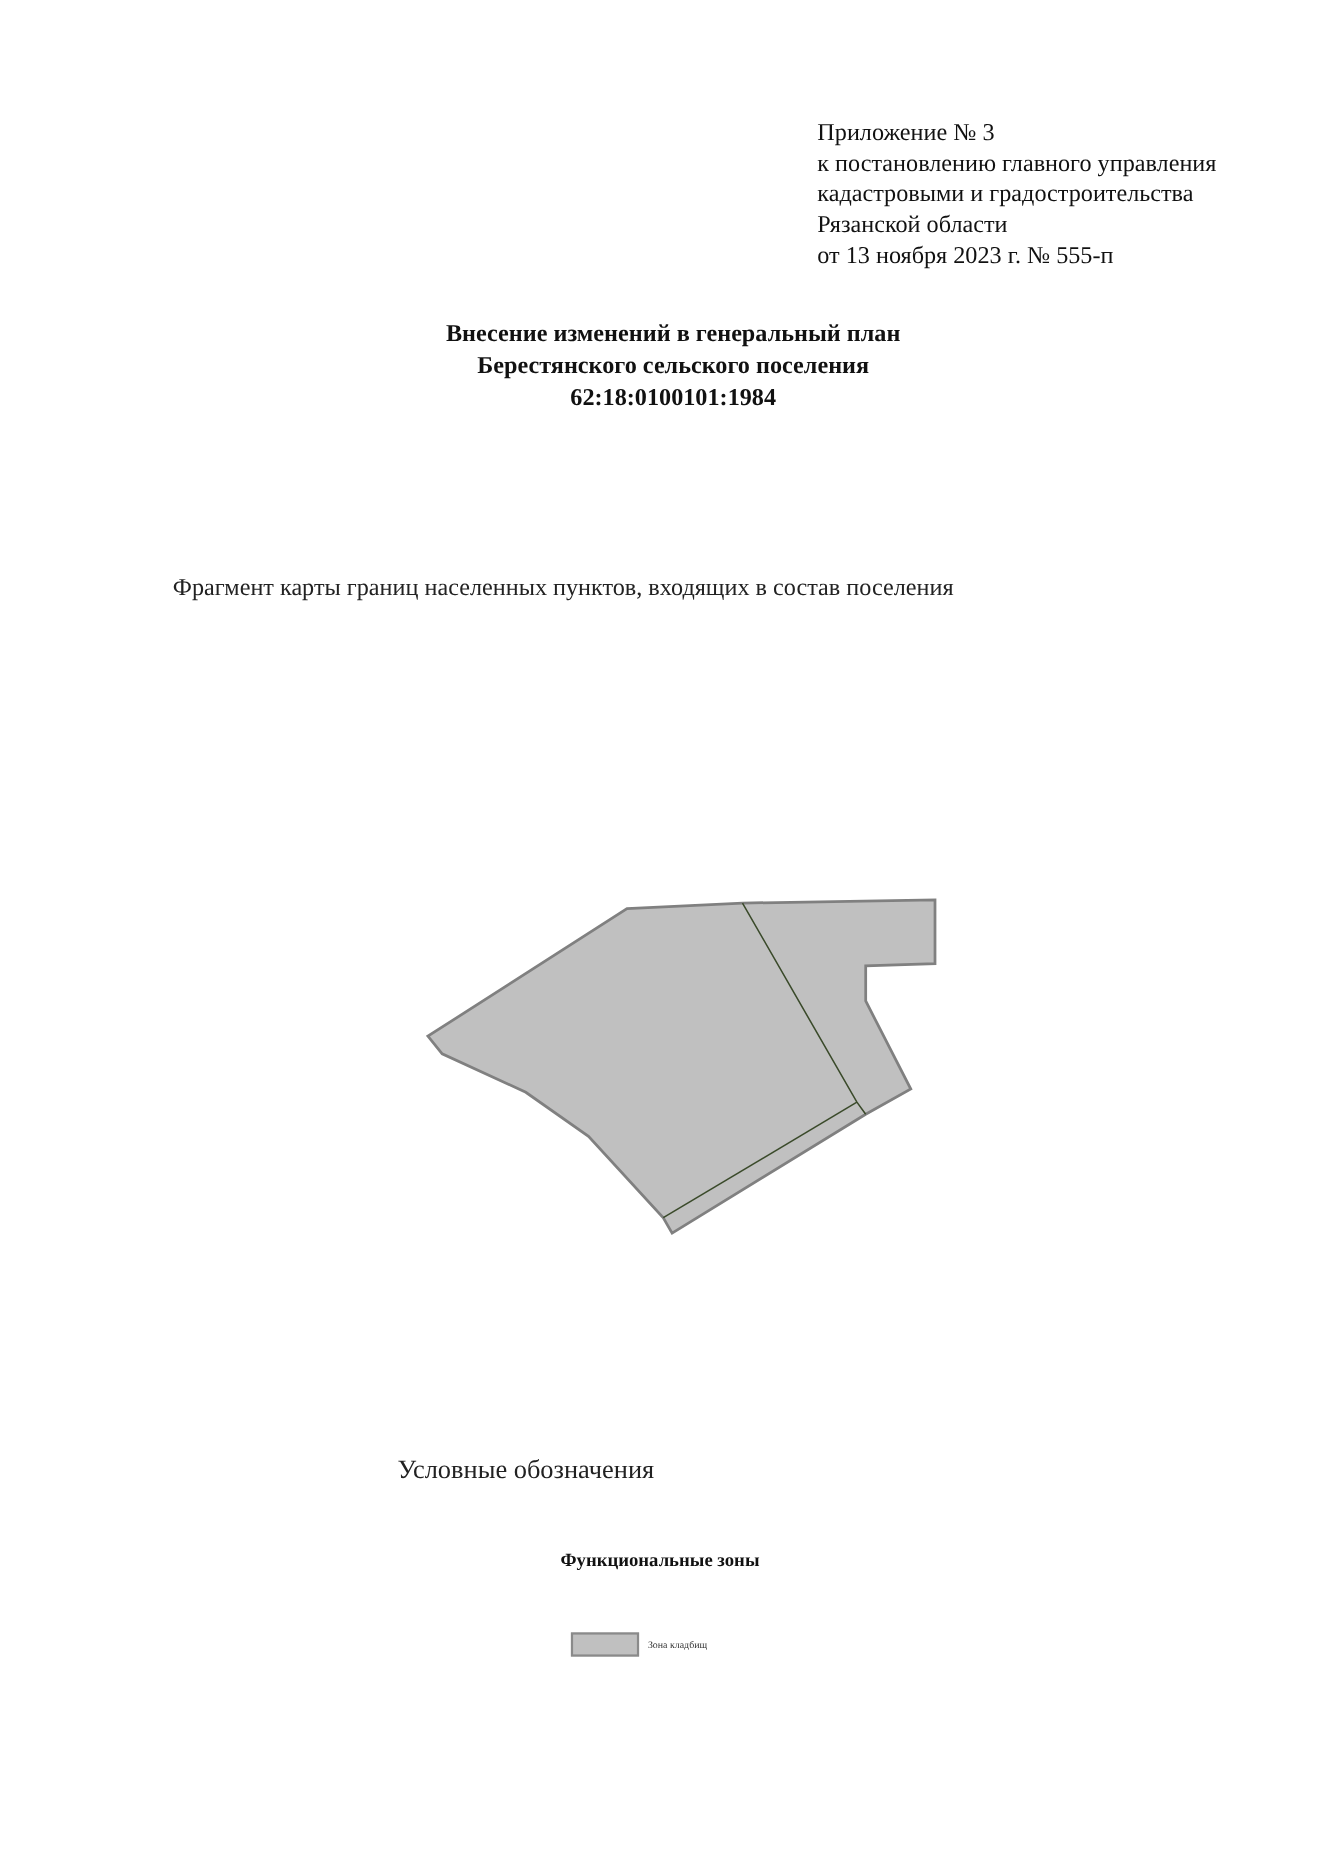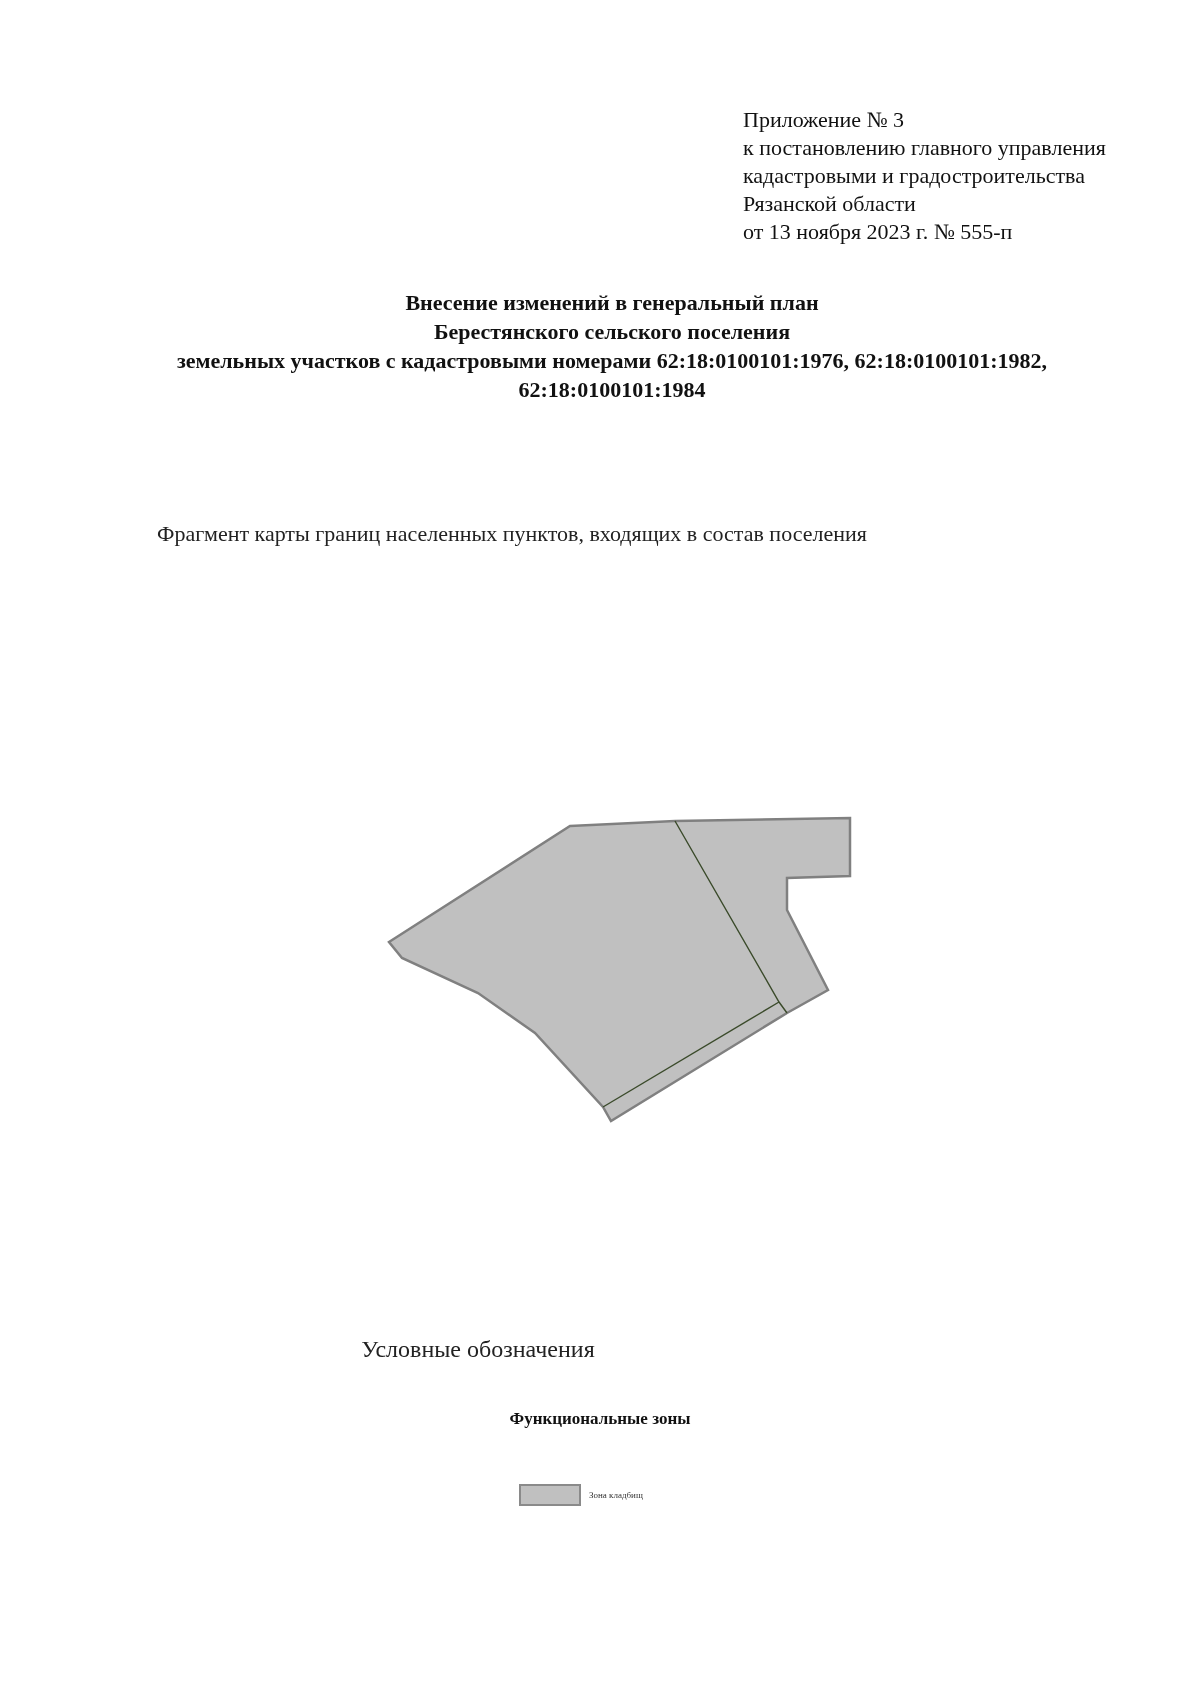--- a/index.html
+++ b/index.html
@@ -8,42 +8,41 @@
   .appendix { position: absolute; left: 743px; top: 58px; font-size: 22px; line-height: 28px; margin-top: 48px; }
   .appendix div { white-space: nowrap; }
   .title { position: absolute; left: 0; width: 1200px; top: 288px; text-align: center;
            font-weight: bold; font-size: 22px; line-height: 29px; }
   .title div { white-space: nowrap; padding-left: 24px; }
   .subtitle { position: absolute; left: 0; width: 1024px; top: 520px; text-align: center;
               font-size: 22px; line-height: 28px; color: #222; white-space: nowrap; }
   .map { position: absolute; left: 0; top: 0; width: 1200px; height: 1698px; pointer-events: none; }
   .map polygon, .map polyline { pointer-events: auto; }
   .legend-title { position: absolute; left: 0; width: 956px; top: 1322px; text-align: center;
-                  font-size: 24px; line-height: 30px; color: #222; margin-top: 12px; }
+                  font-size: 24px; line-height: 30px; color: #222; }
   .legend-subtitle { position: absolute; left: 0; width: 1200px; top: 1408px; text-align: center;
                      font-size: 17px; font-weight: bold; line-height: 22px; }
   .legend-item { position: absolute; left: 519px; top: 1484px; display: flex; align-items: center; }
   .swatch { width: 58px; height: 18px; background: #c0c0c0; border: 2px solid #8a8a8a; }
   .legend-label { margin-left: 8px; font-size: 9px; color: #333; white-space: nowrap; text-align: right; }
 </style>
 </head>
 <body>
 
 <div class="appendix">
   <div>Приложение № 3</div>
   <div>к постановлению главного управления</div>
   <div>кадастровыми и градостроительства</div>
   <div>Рязанской области</div>
   <div>от 13 ноября 2023 г. № 555-п</div>
 </div>
 
 <div class="title">
   <div>Внесение изменений в генеральный план</div>
   <div>Берестянского сельского поселения</div>
-  <div>земельных участков с кадастровыми номерами 62:18:0100101:1976, 62:18:0100101:1982,</div>
   <div>62:18:0100101:1984</div>
 </div>
 
 <div class="subtitle">Фрагмент карты границ населенных пунктов, входящих в состав поселения</div>
 
 <svg class="map" viewBox="0 0 1200 1698" xmlns="http://www.w3.org/2000/svg">
   <polygon points="570,826 675,821 850,818 850,876 787,878 787,910 828,990 787,1013 611,1121 603,1107 535,1033 478,993 402,958 389,942" fill="#c0c0c0" stroke="#808080" stroke-width="2.5" stroke-linejoin="miter"></polygon>
   <polyline points="675,821 779,1002 787,1013" fill="none" stroke="#3a4a2a" stroke-width="1.4"></polyline>
   <polyline points="779,1002 603,1107" fill="none" stroke="#3a4a2a" stroke-width="1.4"></polyline>
 </svg>

